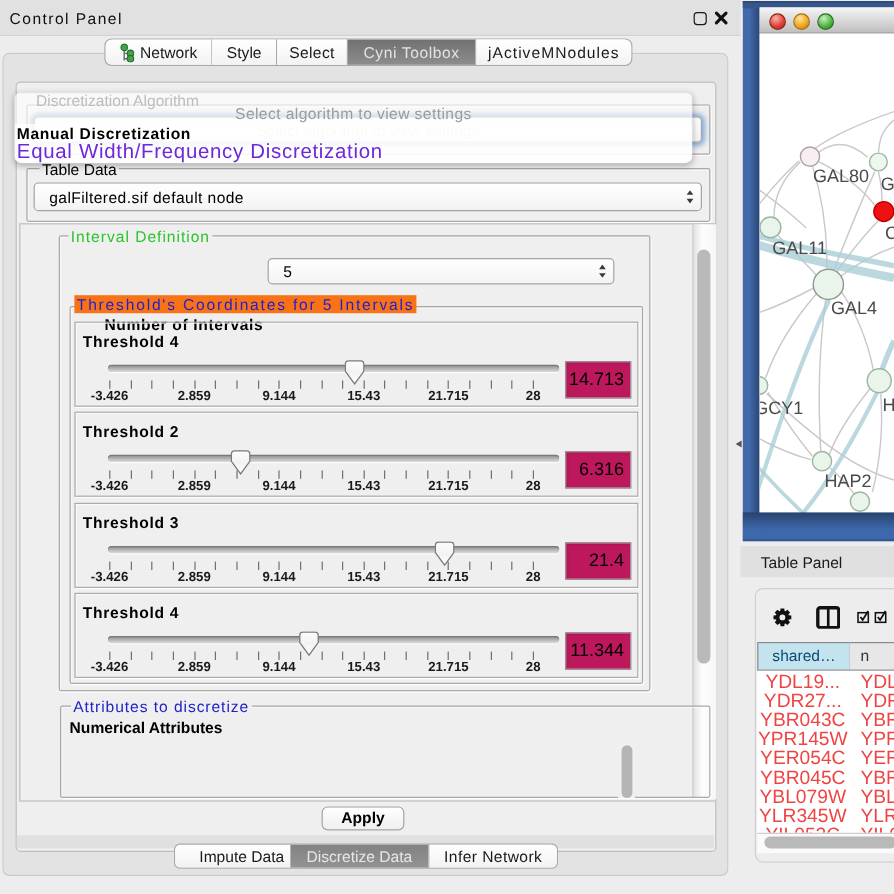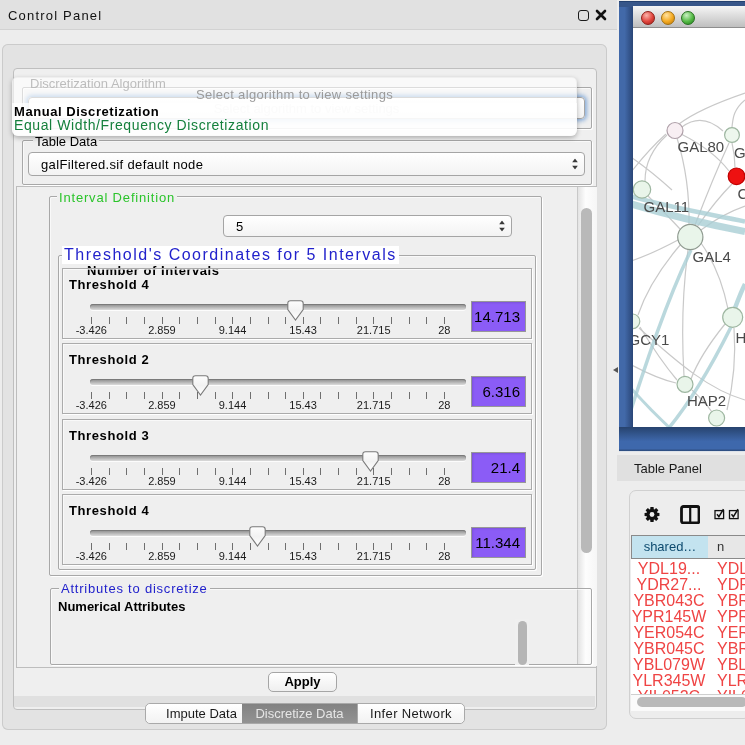--- a/index.html
+++ b/index.html
@@ -31,23 +31,23 @@
 .combo{position:absolute;box-sizing:border-box;background:linear-gradient(#FFFFFF,#F3F3F3);border:1px solid #A5A5A5;
  border-radius:4px;font-size:13px;color:#000;display:flex;align-items:center;}
 .stepper{position:absolute;right:6px;top:50%;transform:translateY(-50%);width:6px;height:11px;}
 
 .tpanel{position:absolute;left:62px;width:468px;height:69px;border:1px solid #ABABAB;
  box-shadow:1px 1px 0 rgba(255,255,255,.95),inset 1px 1px 0 rgba(255,255,255,.6);}
 .tlabel{position:absolute;left:6px;top:8px;font-size:13px;letter-spacing:0.6px;font-weight:bold;color:#000;}
 .track{position:absolute;left:27px;top:34.5px;width:376px;height:6px;border-radius:3px;
  background:linear-gradient(#878787,#B6B6B6 55%,#DCDCDC);box-shadow:inset 0 1px 0 #7A7A7A,0 1px 0 rgba(255,255,255,.8);}
 .tick{position:absolute;top:47.5px;width:1px;height:7px;background:#6f6f6f;}
-.tlab{position:absolute;top:55px;font-size:11px;font-weight:normal;color:#1a1a1a;transform:translateX(-50%);}
+.tlab{position:absolute;top:55px;font-size:11px;font-weight:bold;color:#1a1a1a;transform:translateX(-50%);}
 .thumb{position:absolute;top:31px;width:17px;height:21px;}
-.vbox{position:absolute;left:408px;top:32px;width:48px;height:29px;background:#8b5cf6;
+.vbox{position:absolute;left:408px;top:32px;width:48px;height:29px;background:#be185d;
  border:1px solid #989898;font-size:15px;color:#000;text-align:right;line-height:29px;padding-right:5px;box-shadow:inset 1px 1px 2px rgba(0,0,0,0.12);}
 
 #popup{left:12px;top:77px;width:565px;height:59px;border-radius:5px 5px 6px 6px;
  box-shadow:0 2px 5px rgba(0,0,0,.28),inset 0 0 0 1px rgba(185,185,185,.45);overflow:hidden;}
 #popup .band1{position:absolute;left:0;top:0;width:100%;height:26px;background:rgba(255,255,255,.60);}
 #popup .band2{position:absolute;left:0;top:26px;width:100%;height:33px;background:rgba(255,255,255,.90);}
 
 #netleft{left:619px;top:1px;width:14px;height:449px;background:linear-gradient(90deg,#4269A9 40%,#2A4677);}
 #nettop{left:619px;top:1px;width:126px;height:5px;background:#375689;border-top:1px solid #24416f;}
 #nettitle{left:633px;top:6px;width:112px;height:21px;background:linear-gradient(#F6F6F6,#BFBFBF);
@@ -74,59 +74,73 @@
  <div class="abs" id="titlebar"></div>
  <div class="abs" id="titletext">Control Panel</div>
  <div class="abs" id="floatico"></div>
  <svg class="abs" style="left:595px;top:9px" width="12" height="12" viewBox="0 0 12 12">
    <path d="M2 2 L10 10 M10 2 L2 10" stroke="#111" stroke-width="2.6" stroke-linecap="round"></path>
  </svg>
  <div class="abs" id="outerpanel"></div>
  <div class="abs" id="contentbox"></div>
  <div class="abs" style="left:14px;top:696px;width:581px;height:11px;background:#E0E0E0;"></div>
 
+ <div class="abs" id="tabtop">
+  <div class="seg" style="left:0;width:89px;border-radius:6px 0 0 6px;">
+    <svg width="13" height="16" viewBox="0 0 13 16" style="margin-right:4px">
+      <path d="M3.5 4 L3.5 14.5 M3.5 8.5 L8 8.5 M3.5 13 L8 13" stroke="#6a6a7a" stroke-width="1.2" fill="none"></path>
+      <circle cx="3.5" cy="3.5" r="2.7" fill="#47A34B" stroke="#1f6d29" stroke-width="0.9"></circle>
+      <circle cx="8.7" cy="8.5" r="2.7" fill="#47A34B" stroke="#1f6d29" stroke-width="0.9"></circle>
+      <circle cx="8.7" cy="13" r="2.7" fill="#47A34B" stroke="#1f6d29" stroke-width="0.9"></circle>
+    </svg>
+    Network</div>
+  <div class="seg" style="left:89px;width:54px;">Style</div>
+  <div class="seg" style="left:143px;width:59px;letter-spacing:0.3px;">Select</div>
+  <div class="seg sel" style="left:202px;width:107px;letter-spacing:0.5px;">Cyni Toolbox</div>
+  <div class="seg" style="left:309px;width:129px;border-radius:0 6px 6px 0;letter-spacing:0.85px;">jActiveMNodules</div>
+ </div>
 
  <div class="grp" style="left:22px;top:87px;width:568px;height:40px;"></div>
  <div class="abs" style="left:30px;top:76px;font-size:13px;color:#585858;">Discretization Algorithm</div>
  <div class="combo" style="left:28px;top:97px;width:557px;height:22px;justify-content:center;
    box-shadow:0 0 4px 2px rgba(100,150,210,.75);color:rgba(70,70,70,0.22);">Select algorithm to view settings</div>
 
  <div class="grp" style="left:22px;top:140px;width:568px;height:43px;"></div>
  <div class="abs" style="left:33px;top:134px;font-size:13px;color:#000;background:#EFEFEF;padding:0 2px;">Table Data</div>
  <div class="combo" style="left:28px;top:152px;width:557px;height:24px;padding-left:12px;letter-spacing:0.35px;">galFiltered.sif default node
    <svg class="stepper" viewBox="0 0 6 11">
         <path d="M3 0 L5.8 3.8 H0.2 Z" fill="#3a3a3a"></path>
         <path d="M3 11 L0.2 7.2 H5.8 Z" fill="#3a3a3a"></path>
       </svg>
  </div>
 
  <div class="abs" id="popup">
    <div class="band1"></div>
       <div class="band2"></div>
    <div class="abs" style="left:0;top:9.5px;width:100%;text-align:center;font-size:13px;letter-spacing:0.35px;color:#9b9b9b;">Select algorithm to view settings</div>
    <div class="abs" style="left:2px;top:27px;font-size:13px;letter-spacing:0.55px;font-weight:bold;color:#000;">Manual Discretization</div>
-   <div class="abs" style="left:2px;top:39.5px;font-size:14px;letter-spacing:0.6px;color:#15803d;">Equal Width/Frequency Discretization</div>
+   <div class="abs" style="left:2px;top:39.5px;font-size:17px;letter-spacing:0.6px;color:#6d28d9;">Equal Width/Frequency Discretization</div>
  </div>
 
  <div class="abs" style="left:16px;top:186px;width:579px;height:480px;border:1px solid #BDBDBD;background:#EFEFEF;">
    <div class="abs" style="left:560px;top:0;width:19px;height:479px;background:linear-gradient(90deg,#E3E3E3,#FDFDFD 40%,#F6F6F6);border-left:1px solid #C8C8C8;"></div>
    <div class="abs" style="left:564px;top:21px;width:11px;height:345px;border-radius:6px;background:#B9B9B9;"></div>
  </div>
 
  <div class="grp" style="left:49px;top:196px;width:491px;height:378px;"></div>
  <div class="abs" style="left:57px;top:190px;font-size:13px;letter-spacing:0.82px;color:#2BC42B;background:#EFEFEF;padding:0 2px;">Interval Definition</div>
  <div class="abs" style="left:87px;top:219px;font-size:13px;letter-spacing:0.55px;font-weight:bold;margin-top:44px;">Number of Intervals</div>
  <div class="combo" style="left:223px;top:215px;width:289px;height:22px;padding-left:12px;">5
    <svg class="stepper" viewBox="0 0 6 11">
         <path d="M3 0 L5.8 3.8 H0.2 Z" fill="#3a3a3a"></path>
         <path d="M3 11 L0.2 7.2 H5.8 Z" fill="#3a3a3a"></path>
       </svg>
  </div>
  <div class="grp" style="left:58px;top:255px;width:476px;height:313px;"></div>
- <div class="abs" style="left:62px;top:246px;font-size:16px;letter-spacing:1.5px;color:#2222CC;background:#ffffff;padding:0 2px;">Threshold's Coordinates for 5 Intervals</div>
+ <div class="abs" style="left:62px;top:246px;font-size:13px;letter-spacing:1.5px;color:#2222CC;background:#f97316;padding:0 2px;">Threshold's Coordinates for 5 Intervals</div>
 
  <div class="tpanel" style="top:268px;">
  <div class="tlabel">Threshold 4</div>
  <div class="track"></div>
  <div class="tick" style="left:28.0px;"></div>
  <div class="tick" style="left:45.6px;"></div>
  <div class="tick" style="left:63.3px;"></div>
  <div class="tick" style="left:80.9px;"></div>
  <div class="tick" style="left:98.6px;"></div>
  <div class="tick" style="left:116.2px;"></div>

